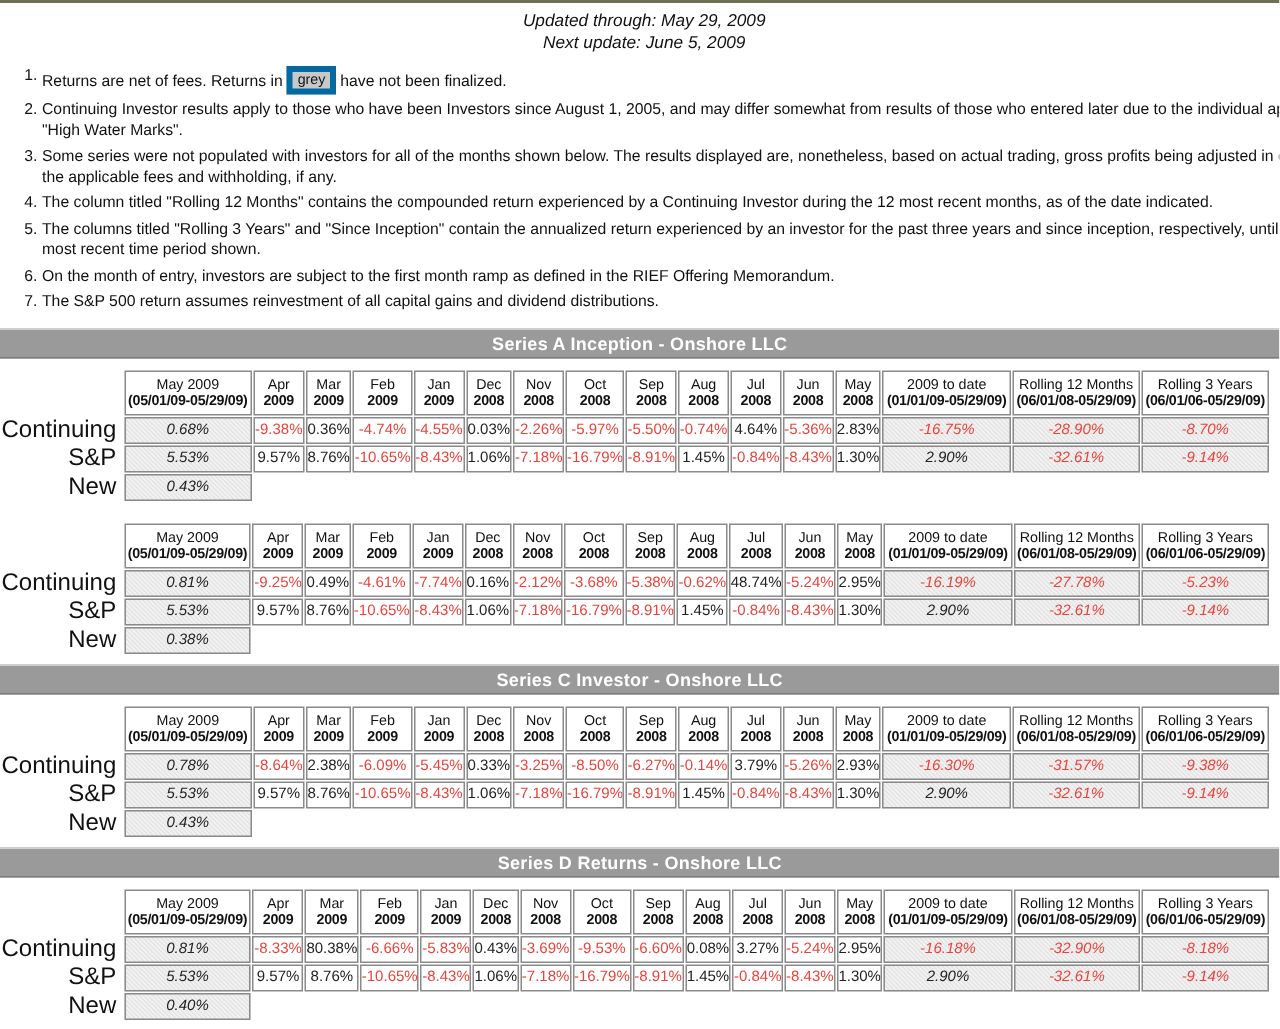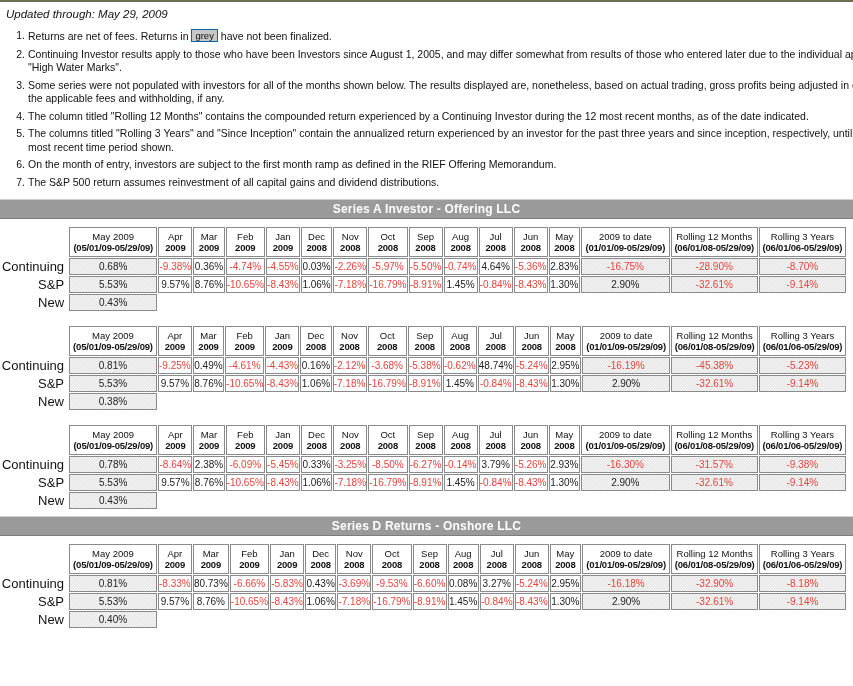--- a/index.html
+++ b/index.html
@@ -26,20 +26,21 @@
   
   .dates {
     padding: 5px 0 2px 6px;
   }
   .dates div {
     font-style: italic;
     font-size: 11.5px;
     line-height: 15px;
     color: #111;
     white-space: nowrap;
+    text-align: center;
   }
 
   
   .notes {
     margin: 5px 0 0 0;
     padding: 0;
     list-style: none;
   }
   .notes li {
     position: relative;
@@ -57,21 +58,21 @@
     width: 14px;
     text-align: right;
     font-size: 10.5px;
   }
   .notes li .body {
     display: block;
   }
   .grey-chip {
     display: inline-block;
     background: #c8c8c8;
-    border: 1px solid #0369a1;
+    border: 4px solid #0369a1;
     padding: 0 3px;
     font-size: 9.5px;
     line-height: 11px;
     vertical-align: 1px;
     color: #111;
   }
 
   
   .series { margin-top: 6px; }
   .series-title {
@@ -103,21 +104,21 @@
   table.perf td, table.perf th {
     padding: 0;
     font-weight: normal;
   }
 
   
   .rowlabel {
     width: 68px;
     text-align: right;
     padding-right: 4px !important;
-    font-size: 13px;
+    font-size: 16px;
     color: #111;
     white-space: nowrap;
     background: transparent;
     border: none;
   }
 
   
   .hcell {
     border: 1px solid #8a8a8a;
     background: #ffffff;
@@ -144,40 +145,42 @@
     color: #222;
     overflow: hidden;
     white-space: nowrap;
   }
   .dcell.neg { color: #e8443c; }
   .dcell.shaded {
     background-color: #e2e2e2;
     background-image:
       linear-gradient(45deg, rgba(255,255,255,.55) 25%, transparent 25%, transparent 50%, rgba(255,255,255,.55) 50%, rgba(255,255,255,.55) 75%, transparent 75%);
     background-size: 3px 3px;
+    font-style: italic;
   }
   .dcell.empty {
     border: none;
     background: transparent;
   }
 
   
   col.c-may   { width: 112px; }
   col.c-mo    { width: 36px; }
   col.c-ytd   { width: 115px; }
   col.c-r12   { width: 105px; }
   col.c-r3y   { width: 105px; }
 </style>
 </head>
 <body>
 
 <div class="page">
 
   <div class="dates">
     <div>Updated through: May 29, 2009</div>
+    <div>Next update: June 5, 2009</div>
   </div>
 
   <ol class="notes" id="notes-list">
       <li>
         <span class="num">1.</span>
         <span class="body"><span>Returns are net of fees. Returns in </span><span class="grey-chip">grey</span><span> have not been finalized.</span></span>
       </li>
       <li>
         <span class="num">2.</span>
         <span class="body"><span>Continuing Investor results apply to those who have been Investors since August 1, 2005, and may differ somewhat from results of those who entered later due to the individual application of "High Water Marks".</span></span>
@@ -199,21 +202,21 @@
         <span class="body"><span>On the month of entry, investors are subject to the first month ramp as defined in the RIEF Offering Memorandum.</span></span>
       </li>
       <li>
         <span class="num">7.</span>
         <span class="body"><span>The S&amp;P 500 return assumes reinvestment of all capital gains and dividend distributions.</span></span>
       </li>
     </ol>
 
   <div id="series-container">
       <div class="series">
-        <div class="series-title">Series A Investor - Offering LLC</div>
+        <div class="series-title">Series A Inception - Onshore LLC</div>
         <div class="tbl-wrap">
           <table class="perf">
             <colgroup>
               <col style="width: 68px;">
               <col class="c-may">
               <col class="c-mo">
               <col class="c-mo">
               <col class="c-mo">
               <col class="c-mo">
               <col class="c-mo">
@@ -436,31 +439,31 @@
                 </th>
               </tr>
             </thead>
             <tbody>
               <tr>
                 <td class="rowlabel">Continuing</td>
                 <td class="dcell shaded">0.81%</td>
                 <td class="dcell neg">-9.25%</td>
                 <td class="dcell">0.49%</td>
                 <td class="dcell neg">-4.61%</td>
-                <td class="dcell neg">-4.43%</td>
+                <td class="dcell neg">-7.74%</td>
                 <td class="dcell">0.16%</td>
                 <td class="dcell neg">-2.12%</td>
                 <td class="dcell neg">-3.68%</td>
                 <td class="dcell neg">-5.38%</td>
                 <td class="dcell neg">-0.62%</td>
                 <td class="dcell">48.74%</td>
                 <td class="dcell neg">-5.24%</td>
                 <td class="dcell">2.95%</td>
                 <td class="dcell shaded neg">-16.19%</td>
-                <td class="dcell shaded neg">-45.38%</td>
+                <td class="dcell shaded neg">-27.78%</td>
                 <td class="dcell shaded neg">-5.23%</td>
               </tr>
               <tr>
                 <td class="rowlabel">S&amp;P</td>
                 <td class="dcell shaded">5.53%</td>
                 <td class="dcell">9.57%</td>
                 <td class="dcell">8.76%</td>
                 <td class="dcell neg">-10.65%</td>
                 <td class="dcell neg">-8.43%</td>
                 <td class="dcell">1.06%</td>
@@ -478,20 +481,21 @@
               <tr>
                 <td class="rowlabel">New</td>
                 <td class="dcell shaded">0.38%</td>
                 <td class="dcell empty" colspan="15"></td>
               </tr>
             </tbody>
           </table>
         </div>
       </div>
       <div class="series">
+        <div class="series-title">Series C Investor - Onshore LLC</div>
         <div class="tbl-wrap">
           <table class="perf">
             <colgroup>
               <col style="width: 68px;">
               <col class="c-may">
               <col class="c-mo">
               <col class="c-mo">
               <col class="c-mo">
               <col class="c-mo">
               <col class="c-mo">
@@ -713,21 +717,21 @@
                   <div>Rolling 3 Years</div>
                   <div class="l2">(06/01/06-05/29/09)</div>
                 </th>
               </tr>
             </thead>
             <tbody>
               <tr>
                 <td class="rowlabel">Continuing</td>
                 <td class="dcell shaded">0.81%</td>
                 <td class="dcell neg">-8.33%</td>
-                <td class="dcell">80.73%</td>
+                <td class="dcell">80.38%</td>
                 <td class="dcell neg">-6.66%</td>
                 <td class="dcell neg">-5.83%</td>
                 <td class="dcell">0.43%</td>
                 <td class="dcell neg">-3.69%</td>
                 <td class="dcell neg">-9.53%</td>
                 <td class="dcell neg">-6.60%</td>
                 <td class="dcell">0.08%</td>
                 <td class="dcell">3.27%</td>
                 <td class="dcell neg">-5.24%</td>
                 <td class="dcell">2.95%</td>

